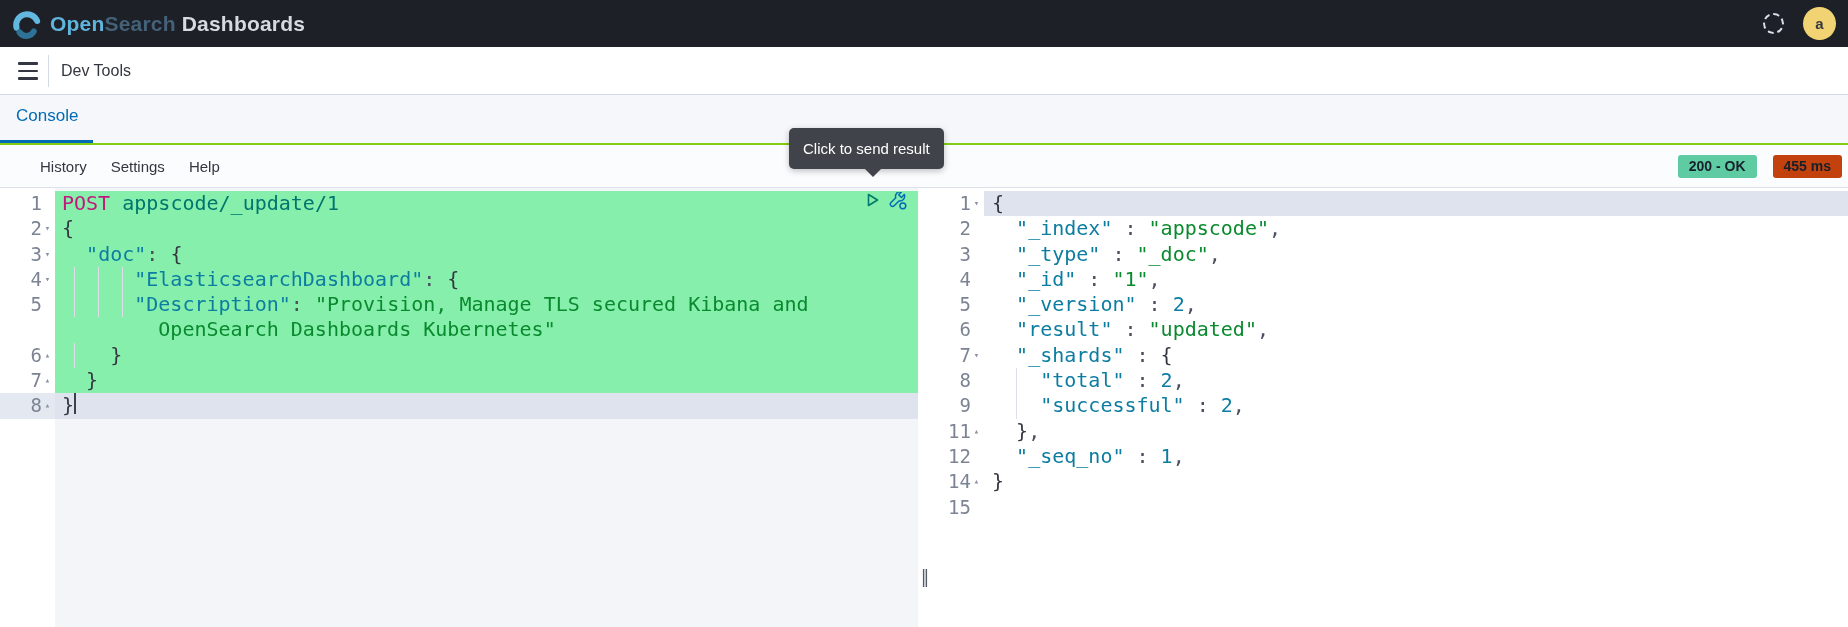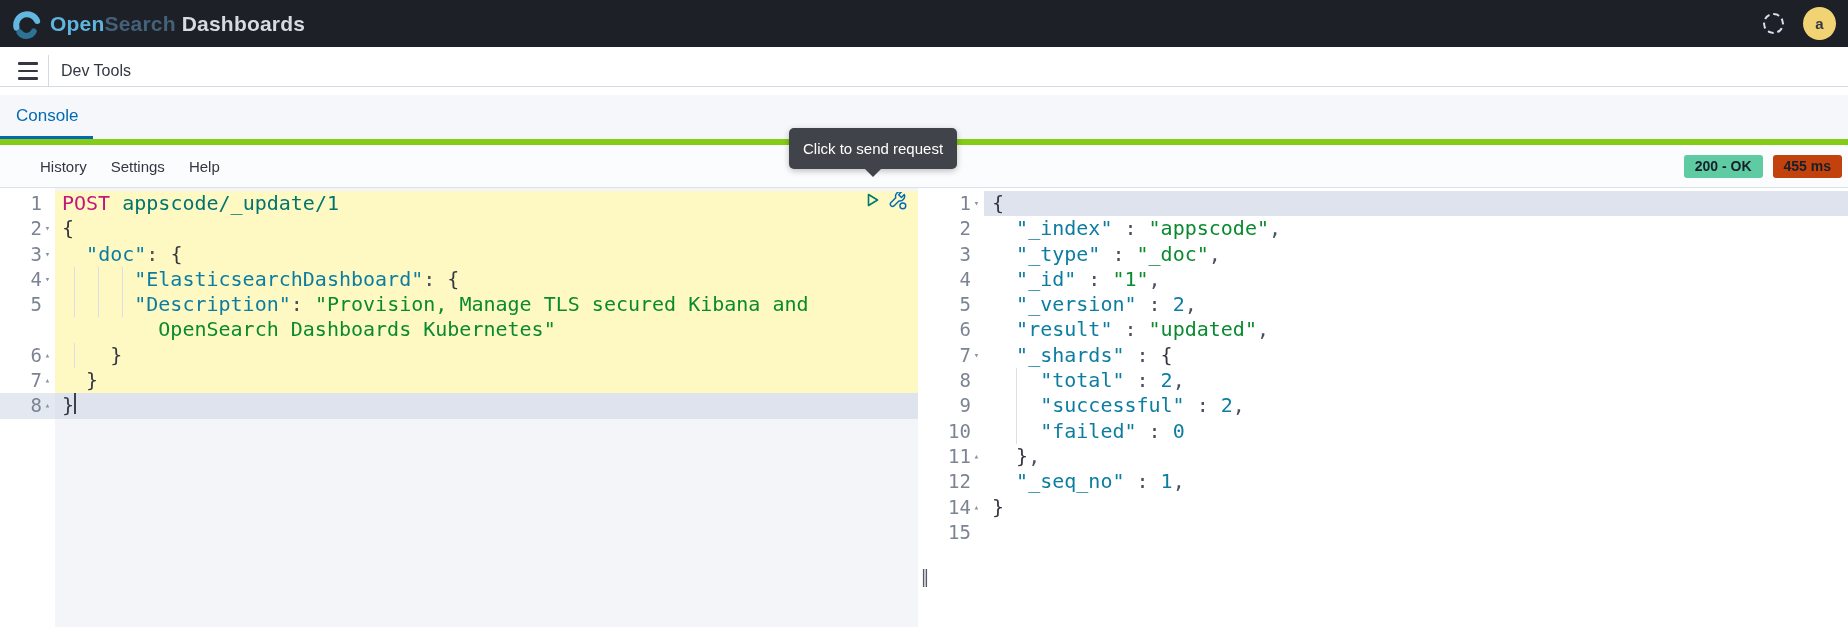--- a/index.html
+++ b/index.html
@@ -12,53 +12,53 @@
   .app-header{position:absolute;left:0;top:0;right:0;height:47px;background:#1D2127;display:flex;align-items:center;}
   .brand{display:flex;align-items:center;margin-left:12px;}
   .brand svg{display:block;}
   .brand-text{font-size:21px;font-weight:bold;margin-left:8px;letter-spacing:.2px;}
   .brand-open{color:#5FB5DE;}
   .brand-search{color:#44617A;}
   .brand-rest{color:#D7DADE;margin-left:6px;font-weight:bold;}
   .help-btn{position:absolute;right:64px;top:13px;width:21px;height:21px;border:2px dashed #D8E0EC;border-radius:50%;box-sizing:border-box;background:transparent;cursor:pointer;padding:0;}
   .avatar-btn{position:absolute;right:12px;top:7px;width:33px;height:33px;border-radius:50%;background:#F2D374;border:none;display:flex;align-items:center;justify-content:center;font-family:"Liberation Sans",sans-serif;font-size:15px;font-weight:bold;color:#343741;cursor:pointer;}
   
-  .crumb-bar{position:absolute;left:0;top:47px;right:0;height:40px;background:#fff;border-bottom:1px solid #D3DAE6;box-sizing:border-box;}
+  .crumb-bar{position:absolute;left:0;top:47px;right:0;height:48px;background:#fff;border-bottom:1px solid #D3DAE6;box-sizing:border-box;}
   .hamburger{position:absolute;left:14px;top:13px;width:28px;height:22px;background:none;border:none;cursor:pointer;display:flex;flex-direction:column;justify-content:space-between;padding:2px 4px;box-sizing:border-box;}
   .hamburger i{display:block;height:2.6px;background:#343741;border-radius:1px;}
   .crumb-sep{position:absolute;left:48px;top:8px;height:32px;width:1px;background:#D3DAE6;}
   .crumb-label{position:absolute;left:61px;top:13px;font-size:16px;color:#343741;line-height:22px;}
   
-  .tab-bar{position:absolute;left:0;top:95px;right:0;height:50px;background:#F5F7FA;border-bottom:6px solid #84cc16;box-sizing:border-box;}
+  .tab-bar{position:absolute;left:0;top:95px;right:0;height:50px;background:#F5F7FA;border-bottom:2px solid #84cc16;box-sizing:border-box;}
   .tab-console{position:absolute;left:16px;top:11px;font-size:17px;color:#006BB4;background:none;border:none;cursor:pointer;padding:0;font-family:"Liberation Sans",sans-serif;}
   .tab-underline{position:absolute;left:0;bottom:0;width:93px;height:3px;background:#006BB4;}
   
   .menu-bar{position:absolute;left:0;top:145px;right:0;height:43px;background:#FBFCFD;border-bottom:1px solid #DDE2EA;box-sizing:border-box;display:flex;align-items:center;padding:0 6px 0 40px;}
   .menu-item{font-size:15px;color:#343741;background:none;border:none;cursor:pointer;padding:0;margin-right:24px;font-family:Liberation Sans, sans-serif;}
-  .badges{margin-left:auto;display:flex;gap:10px;align-items:flex-start;}
+  .badges{margin-left:auto;display:flex;gap:16px;align-items:flex-start;}
   .badge{font-size:14px;font-weight:bold;color:#16202B;border-radius:3px;padding:3px 11px;line-height:17px;}
   .badge.ok{background:#5ECBA2;}
   .badge.ms{background:#c2410c;}
   
   .editors{position:absolute;left:0;top:188px;right:0;bottom:0;}
   .pane{position:absolute;top:0;bottom:0;font-family:"DejaVu Sans Mono",monospace;}
   .pane-left{left:0;width:918px;background:#F3F5F9;}
   .gutter-strip{position:absolute;left:0;top:0;bottom:0;width:55px;background:#fff;z-index:0;}
   .pane-gap{position:absolute;left:918px;width:14px;top:0;bottom:0;background:#fff;}
   .split-handle{position:absolute;left:917px;top:378px;width:16px;height:22px;background:none;border:none;color:#555B66;font-size:17px;line-height:22px;padding:0;cursor:col-resize;font-family:"DejaVu Sans",sans-serif;}
   .pane-right{left:932px;right:0;background:#ffffff;}
   .rows{position:relative;z-index:1;margin-top:3px;}
   .ed-row{display:flex;height:25.3px;}
   .gutter{width:55px;box-sizing:border-box;display:flex;align-items:center;justify-content:flex-end;padding-right:2px;background:transparent;}
   .pane-right .gutter{width:52px;}
   .lnum{font-size:19px;color:#7C8493;line-height:25.3px;}
   .fold{width:11px;font-size:9px;color:#8B93A5;text-align:center;line-height:25.3px;}
   .code{flex:1;position:relative;white-space:pre;font-size:20px;line-height:25.3px;color:#343741;padding-left:7px;}
   .pane-right .code{padding-left:8px;}
-  .ed-row.req .code{background:#fef9c3;}
+  .ed-row.req .code{background:#86efac;}
   .ed-row.active .code{background:#DEE3ED;}
   .ed-row.active .gutter{background:#E4E8F0;}
   .pane-right .ed-row.active .gutter{background:#fff;}
   .guide{position:absolute;top:0;bottom:0;width:1px;background:#DCDFE8;}
   .tk-method{color:#C2187C;}
   .tk-url{color:#00756D;}
   .tk-key{color:#0C7DA1;}
   .tk-string{color:#0A8A2E;}
   .tk-number{color:#0C7DA1;}
   .tk-brace{color:#343741;}
@@ -246,27 +246,20 @@
         </div>
         <div class="ed-row">
           <div class="gutter">
             <span class="lnum">9</span>
             <span class="fold"></span>
           </div>
           <div class="code"><i class="guide" style="left: 32.08px;"></i><span class="tk-plain">    </span><span class="tk-key">"successful"</span><span class="tk-punct"> : </span><span class="tk-number">2</span><span class="tk-punct">,</span></div>
         </div>
         <div class="ed-row">
           <div class="gutter">
-            <span class="lnum">10</span>
-            <span class="fold"></span>
-          </div>
-          <div class="code"><i class="guide" style="left: 32.08px;"></i><span class="tk-plain">    </span><span class="tk-key">"failed"</span><span class="tk-punct"> : </span><span class="tk-number">0</span></div>
-        </div>
-        <div class="ed-row">
-          <div class="gutter">
             <span class="lnum">11</span>
             <span class="fold">▴</span>
           </div>
           <div class="code"><span class="tk-plain">  </span><span class="tk-brace">}</span><span class="tk-punct">,</span></div>
         </div>
         <div class="ed-row">
           <div class="gutter">
             <span class="lnum">12</span>
             <span class="fold"></span>
           </div>
@@ -298,14 +291,14 @@
   </button>
   <button class="icon-btn">
     <svg width="18" height="18" viewBox="0 0 16 16">
       <path d="M13.6 2.2 L11 4.8 L8.6 2.4 L11.2 -0.2 A4.3 4.3 0 0 0 6 5.2 L1.6 9.6 A2 2 0 0 0 4.4 12.4 L8.8 8 A4.3 4.3 0 0 0 13.6 2.2 Z" fill="none" stroke="#006BB4" stroke-width="1.3" stroke-linejoin="round"></path>
       <circle cx="12.3" cy="12.3" r="2.6" fill="none" stroke="#006BB4" stroke-width="1.3"></circle>
     </svg>
   </button>
 </div>
 
 <div class="tooltip">
-  <span>Click to send request</span>
+  <span>Click to send result</span>
 </div>
 
 </body></html>

